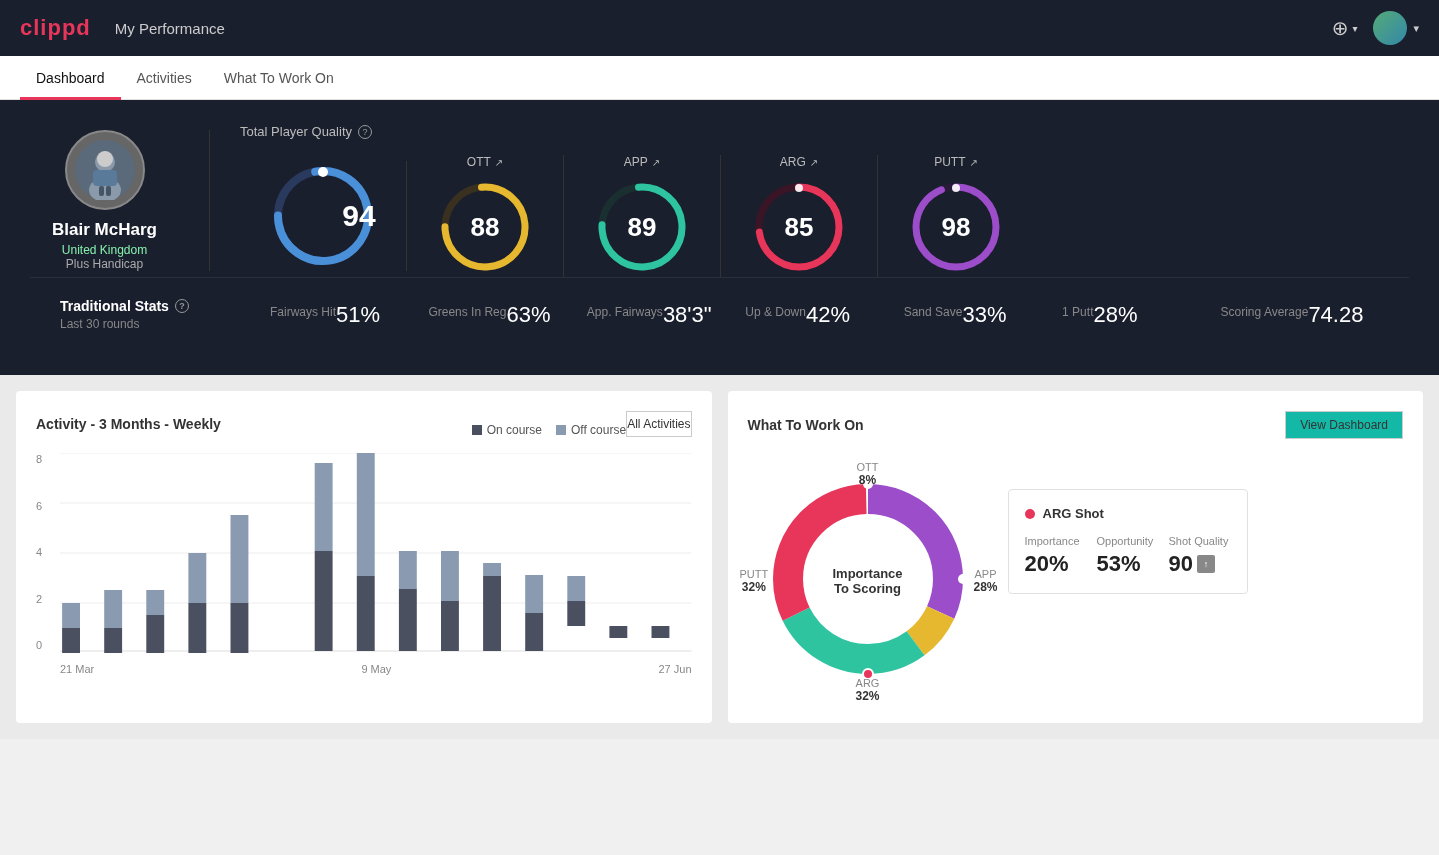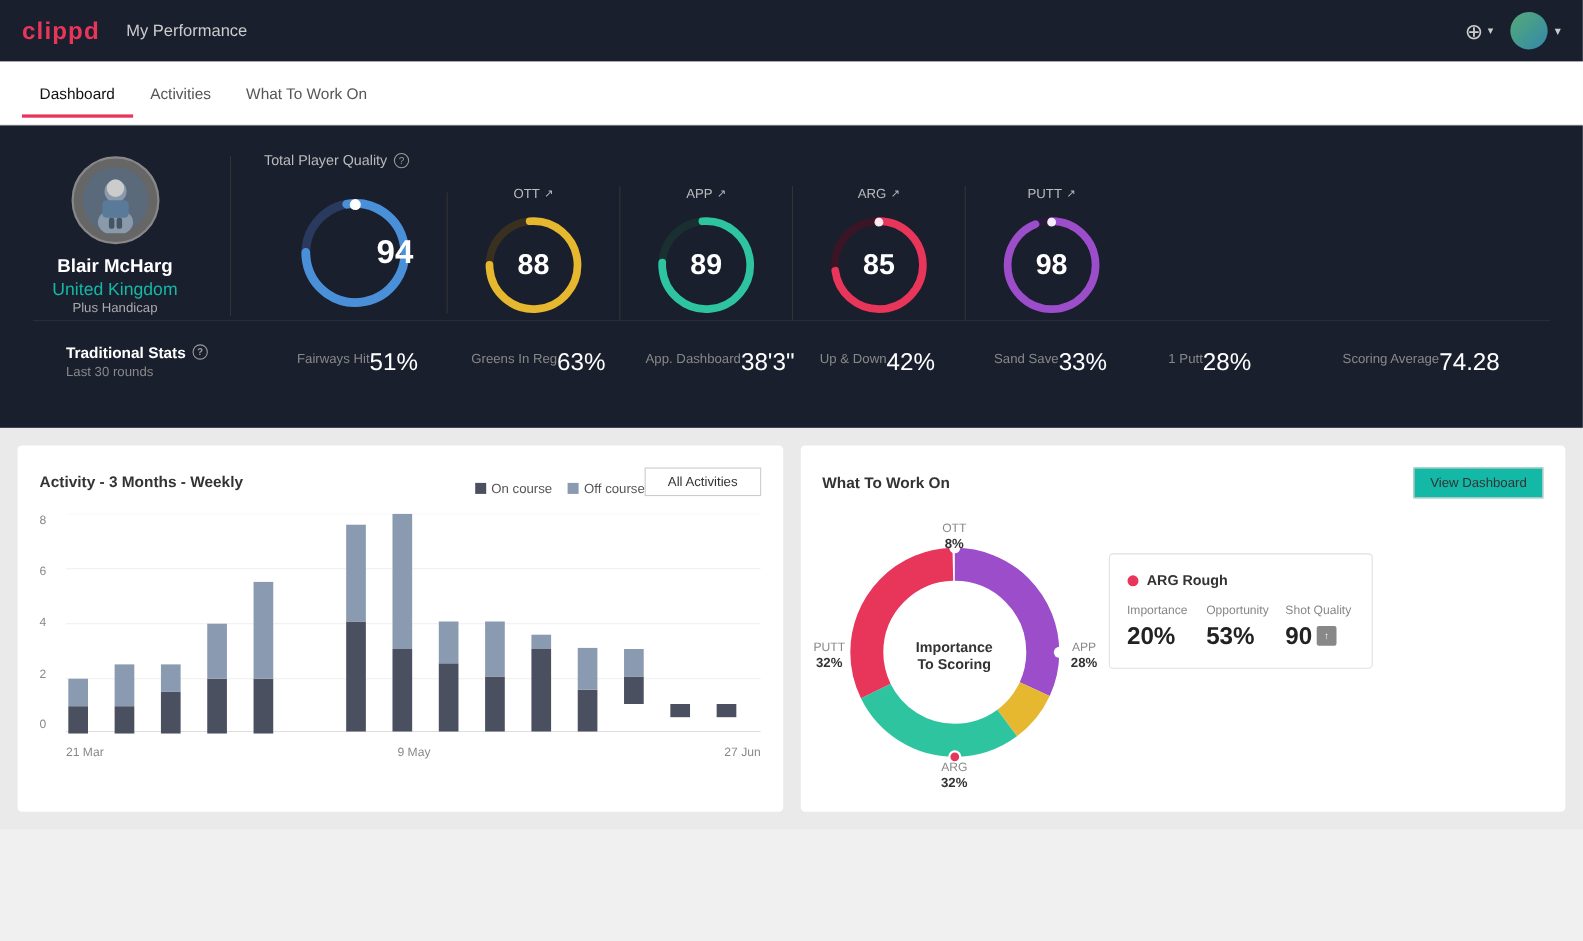--- a/index.html
+++ b/index.html
@@ -34,21 +34,21 @@
       background: linear-gradient(135deg, #6a8, #48a);
     }
 
     
     .tabs {
       background: #fff;
       display: flex;
       align-items: center;
       padding: 0 20px;
       border-bottom: 1px solid #e0e0e0;
-      height: 58px;
+      height: 44px;
     }
     .tab {
       padding: 14px 16px;
       font-size: 14px;
       cursor: pointer;
       color: #555;
       position: relative;
       text-decoration: none;
     }
     .tab.active {
@@ -87,21 +87,21 @@
       border-radius: 50%;
       background: #666;
       overflow: hidden;
       margin-bottom: 10px;
       border: 2px solid #888;
       display: flex; align-items: center; justify-content: center;
       font-size: 28px;
       color: #fff;
     }
     .player-name { font-size: 17px; font-weight: 700; color: #fff; text-align: center; }
-    .player-country { font-size: 16px; color: #14b8a6; margin-top: 3px; text-align: center; }
+    .player-country { font-size: 12px; color: #86efac; margin-top: 3px; text-align: center; }
     .player-handicap { font-size: 12px; color: #aaa; text-align: center; }
 
     .quality-section {
       flex: 1;
       padding-left: 30px;
     }
     .quality-label {
       font-size: 13px;
       color: #bbb;
       margin-bottom: 16px;
@@ -199,21 +199,21 @@
       justify-content: space-between;
       margin-bottom: 16px;
     }
     .chart-title { font-size: 14px; font-weight: 700; color: #333; }
     .legend { display: flex; align-items: center; gap: 14px; }
     .legend-item { display: flex; align-items: center; gap: 5px; font-size: 12px; color: #555; }
     .legend-dot { width: 10px; height: 10px; }
     .all-btn {
       border: 1px solid #ccc;
       background: #fff;
-      padding: 5px 20px;
+      padding: 5px 0;
       font-size: 12px;
       cursor: pointer;
       color: #333;
     }
     .chart-labels {
       display: flex;
       justify-content: space-between;
       margin-top: 6px;
       font-size: 11px;
       color: #888;
@@ -419,21 +419,21 @@
     <div class="stat-items">
       <div class="stat-item">
         <div class="stat-name">Fairways Hit</div>
         <div class="stat-val">51%</div>
       </div>
       <div class="stat-item">
         <div class="stat-name">Greens In Reg</div>
         <div class="stat-val">63%</div>
       </div>
       <div class="stat-item">
-        <div class="stat-name">App. Dashboard</div>
+        <div class="stat-name">App. Fairways</div>
         <div class="stat-val">38'3"</div>
       </div>
       <div class="stat-item">
         <div class="stat-name">Up &amp; Down</div>
         <div class="stat-val">42%</div>
       </div>
       <div class="stat-item">
         <div class="stat-name">Sand Save</div>
         <div class="stat-val">33%</div>
       </div>
@@ -583,21 +583,21 @@
         <div style="position:absolute;top:50%;left:-8px;transform:translateY(-50%);text-align:center;">
           <div style="font-size:11px;color:#888;">PUTT</div>
           <div style="font-size:12px;font-weight:700;color:#333;">32%</div>
         </div>
       </div>
 
       <div style="flex:1;display:flex;align-items:flex-start;padding-top:30px;">
         <div class="info-card">
           <div class="info-card-title">
             <div class="red-dot"></div>
-            <span>ARG Rough</span>
+            <span>ARG Shot</span>
           </div>
           <div class="info-metrics">
             <div class="metric-col">
               <div class="metric-name">Importance</div>
               <div class="metric-val">20%</div>
             </div>
             <div class="metric-col">
               <div class="metric-name">Opportunity</div>
               <div class="metric-val">53%</div>
             </div>

